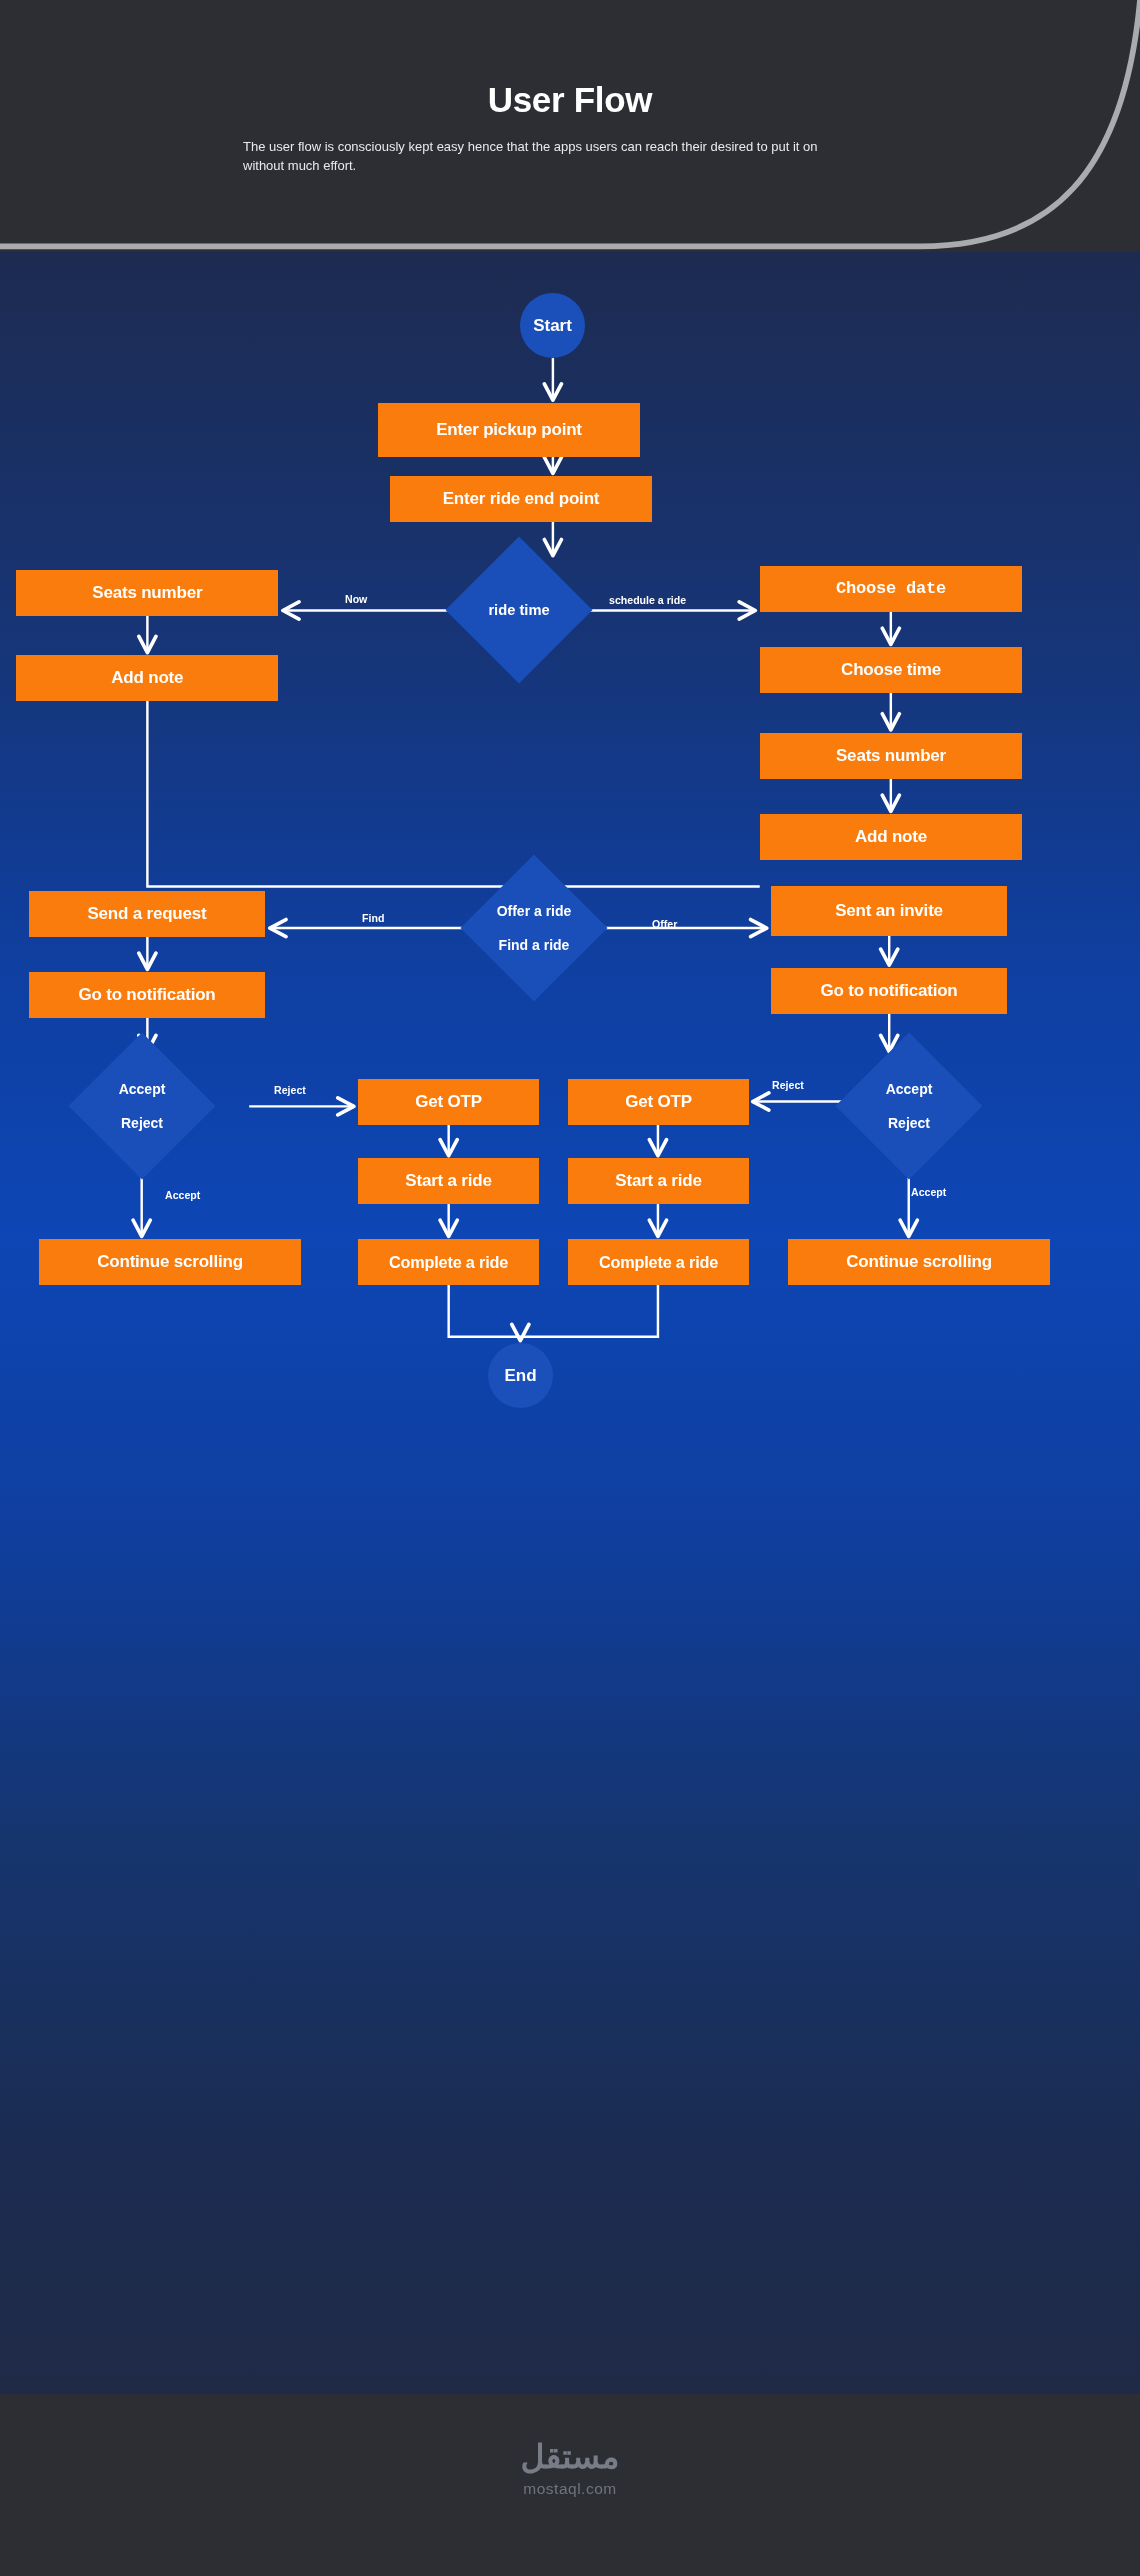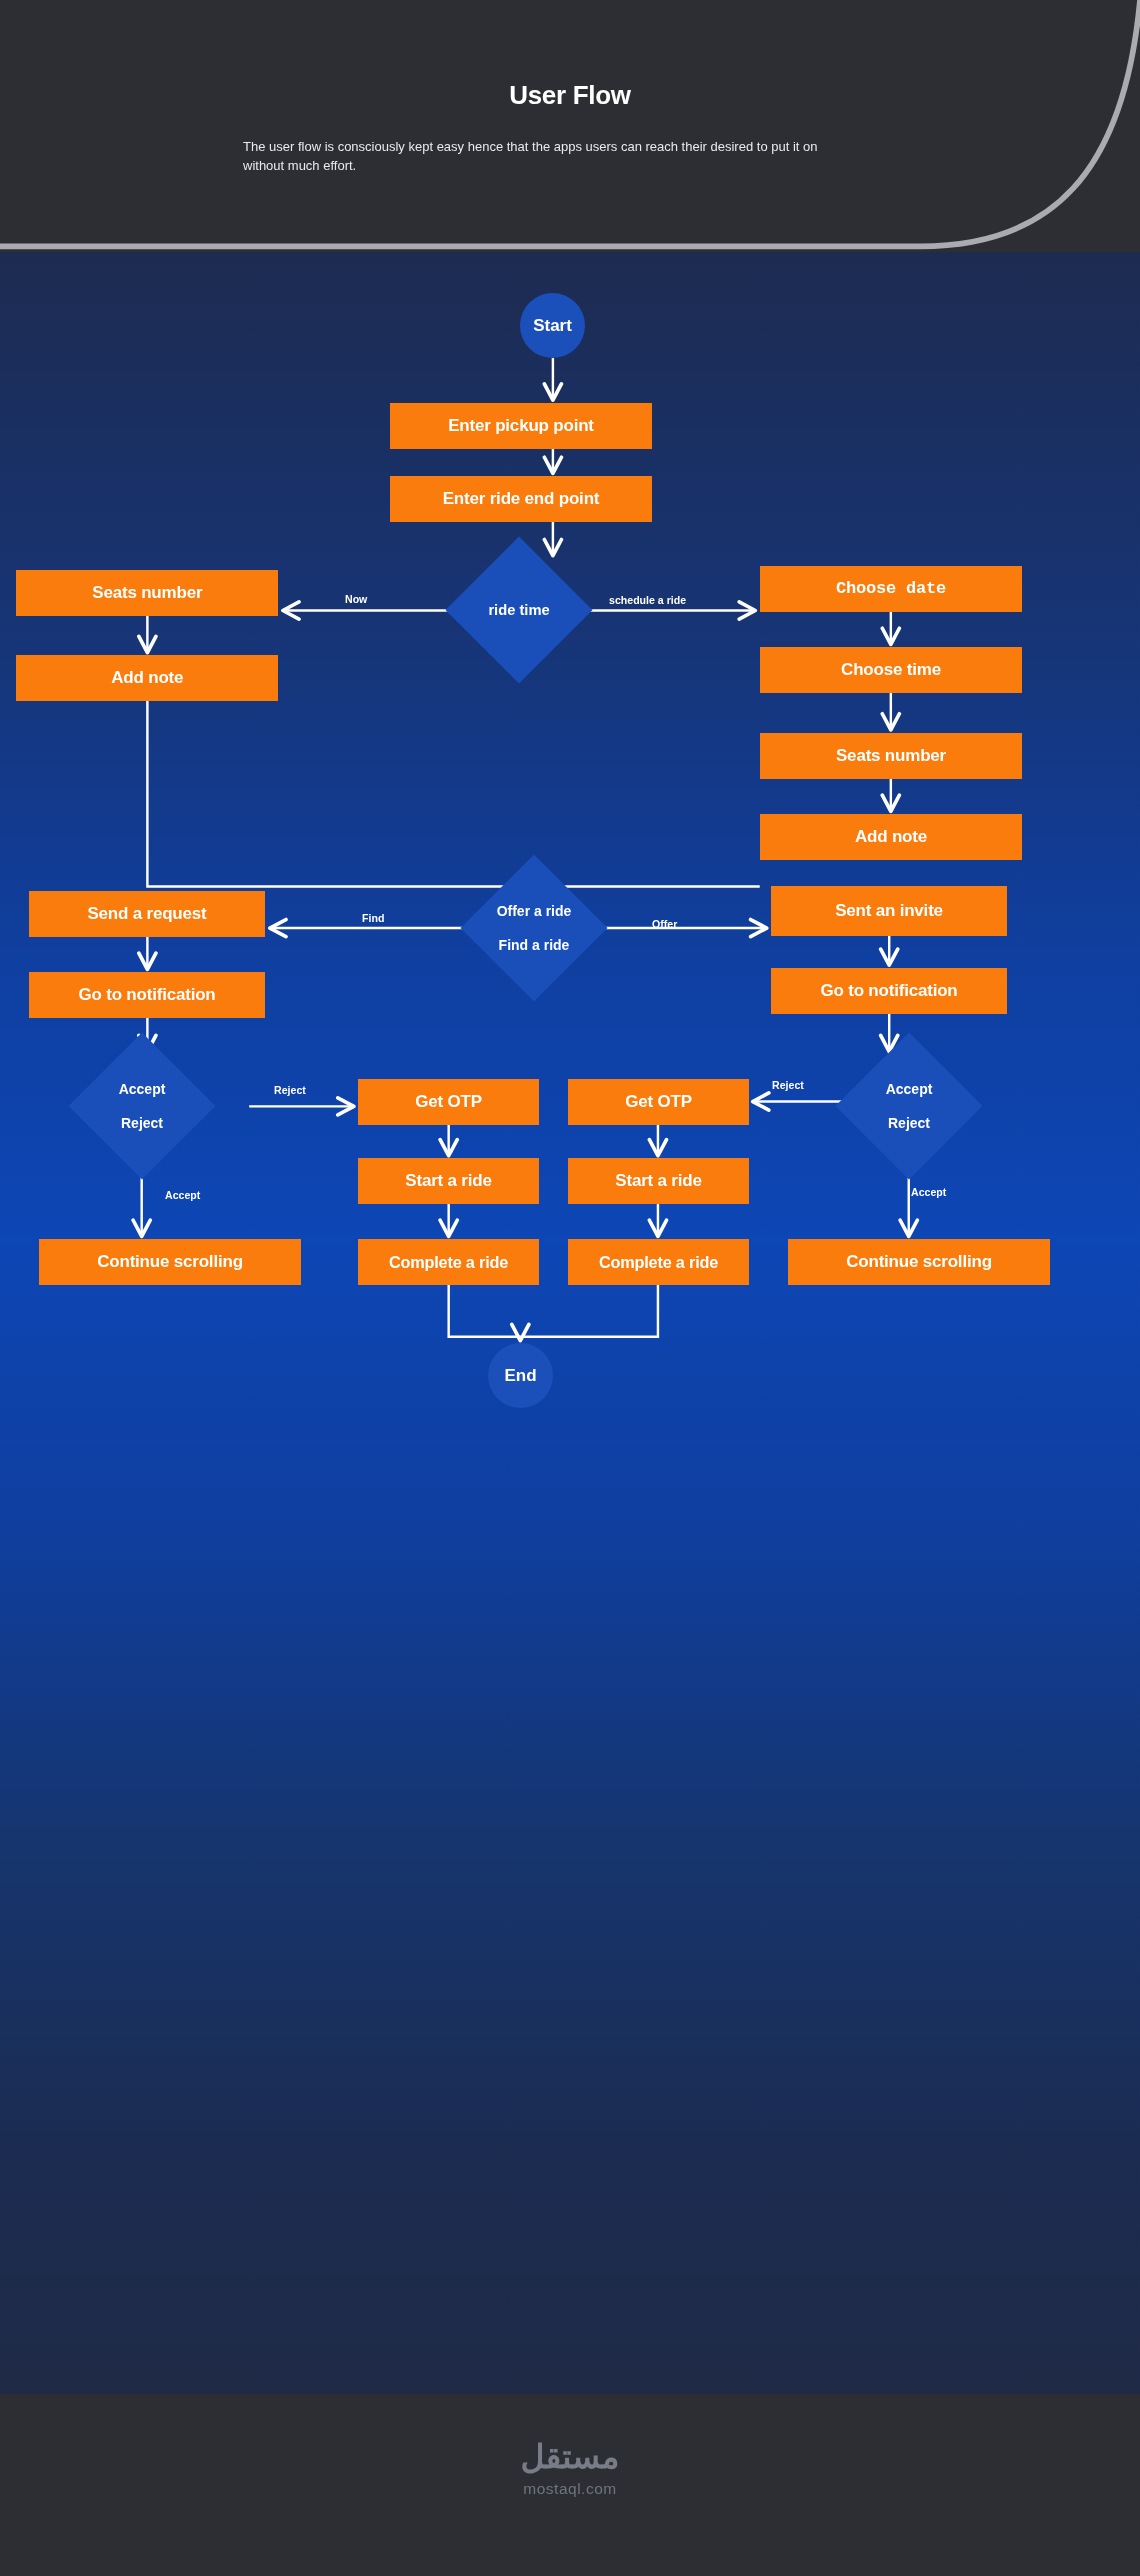--- a/index.html
+++ b/index.html
@@ -31,21 +31,21 @@
     left: 0; top: 0;
     width: 1140px; height: 252px;
     pointer-events: none;
   }
   .header-title {
     position: absolute;
     left: 0; top: 80px;
     width: 1140px;
     text-align: center;
     color: #ffffff;
-    font-size: 26px;
+    font-size: 35px;
     font-weight: 700;
     letter-spacing: -0.3px;
   }
   .header-sub {
     position: absolute;
     left: 243px; top: 138px;
     width: 619px;
     color: #e9eaec;
     font-size: 13px;
     line-height: 1.45;
@@ -219,21 +219,21 @@
 
         <path d="M551,1268 L551,1332 L808,1332 L808,1268"></path>
         <line x1="639" y1="1332" x2="639" y2="1336" marker-end="url(#ah)"></line>
       </g>
     </svg>
 
     <div class="node circle" style="left:520px;top:41px;width:65px;height:65px;">
       <span>Start</span>
     </div>
 
-    <div class="node rect" style="left:390px;top:151px;width:262px;height:46px;">
+    <div class="node rect" style="left:378px;top:151px;width:262px;height:54px;">
       <span>Enter pickup point</span>
     </div>
 
     <div class="node rect" style="left:390px;top:224px;width:262px;height:46px;">
       <span>Enter ride end point</span>
     </div>
 
     <div class="node diamond" style="left:467px;top:306px;width:104px;height:104px;align-items:center;">
       <span class="diamond-shape"></span>
       <span style="position:relative;z-index:2;font-size:14.7px;">ride time</span>

